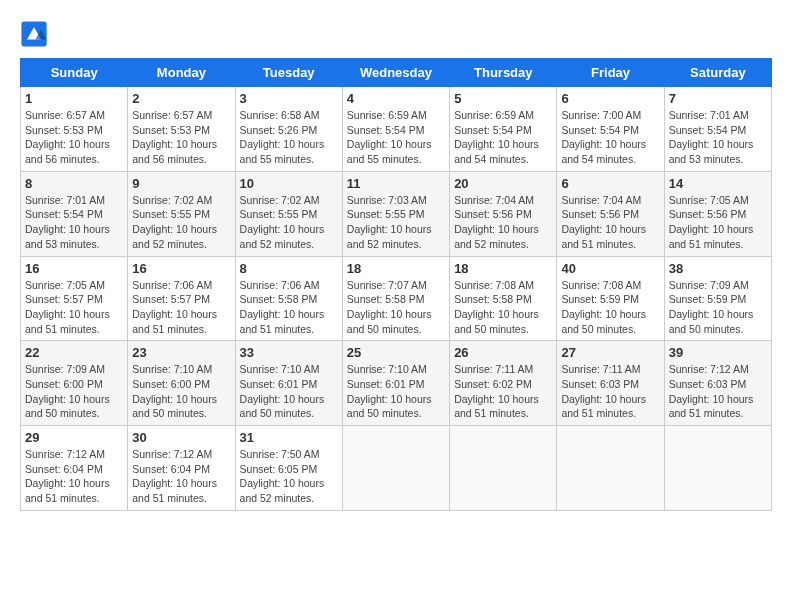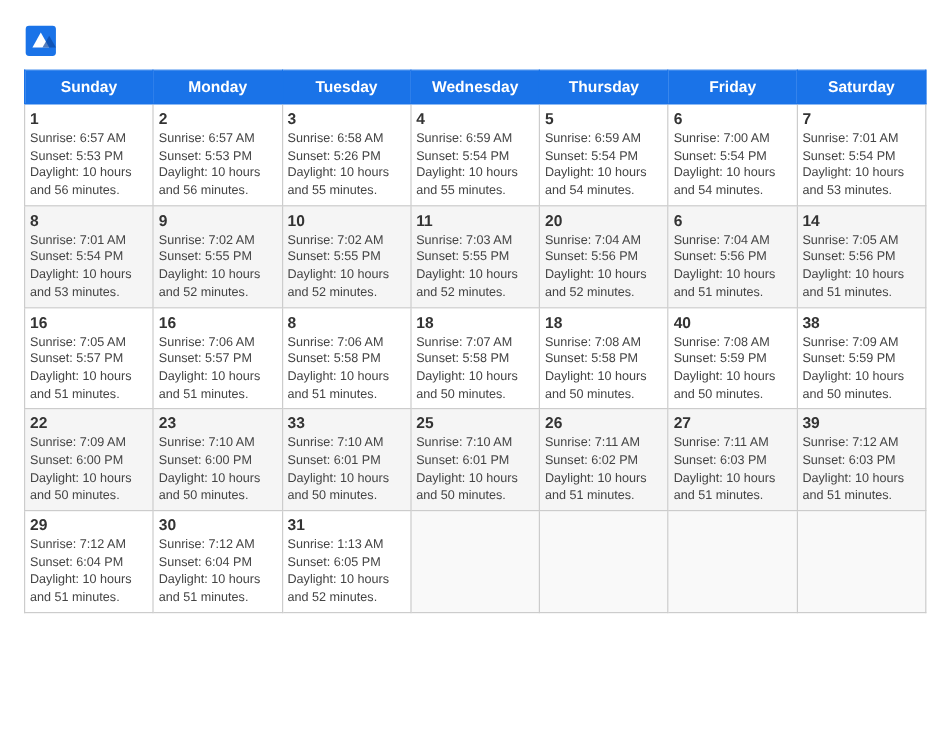--- a/index.html
+++ b/index.html
@@ -336,21 +336,21 @@
         </td>
         <td>
           <span class="day-num">30</span>
           <div class="day-info" style="white-space: pre-line;">Sunrise: 7:12 AM
 Sunset: 6:04 PM
 Daylight: 10 hours
 and 51 minutes.</div>
         </td>
         <td>
           <span class="day-num">31</span>
-          <div class="day-info" style="white-space: pre-line;">Sunrise: 1:13 AM
+          <div class="day-info" style="white-space: pre-line;">Sunrise: 7:50 AM
 Sunset: 6:05 PM
 Daylight: 10 hours
 and 52 minutes.</div>
         </td>
         <td class="empty-cell"></td>
         <td class="empty-cell"></td>
         <td class="empty-cell"></td>
         <td class="empty-cell"></td>
       </tr>
     </tbody>

